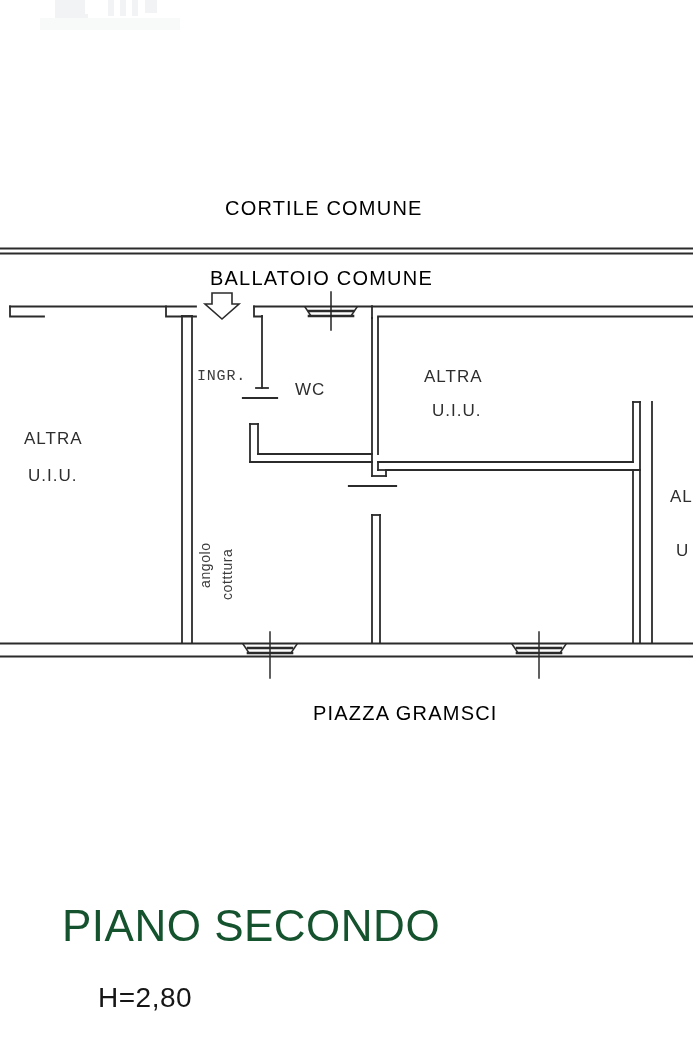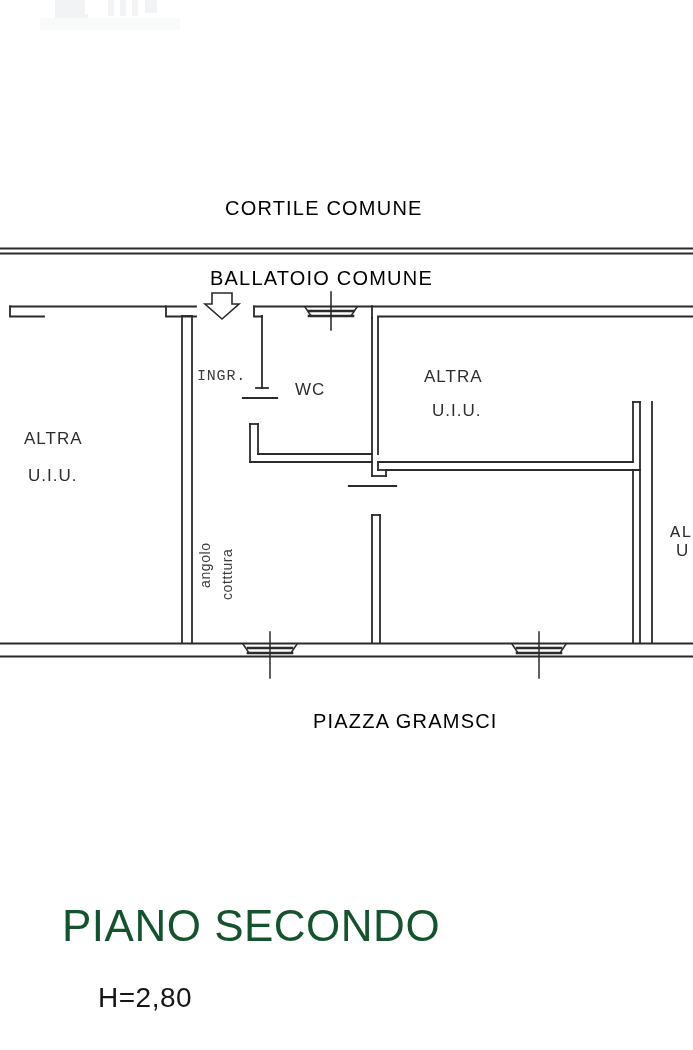--- a/index.html
+++ b/index.html
@@ -228,33 +228,33 @@
         <path d="M 212 293 L 232 293 L 232 304 L 239 304 L 222 319 L 205 304 L 212 304 Z"></path>
       </g>
 
     </g>
   </svg>
 
   <div class="lbl lbl-street" style="left:225px; top:198px;">CORTILE COMUNE</div>
 
   <div class="lbl lbl-street" style="left:210px; top:268px;">BALLATOIO COMUNE</div>
 
-  <div class="lbl lbl-street" style="left:313px; top:703px;margin-top:8px;">PIAZZA GRAMSCI</div>
+  <div class="lbl lbl-street" style="left:313px; top:703px;">PIAZZA GRAMSCI</div>
 
   <div class="lbl lbl-room-sm" style="left:197px; top:369px;font-family:Liberation Mono, monospace;">INGR.</div>
 
   <div class="lbl lbl-room" style="left:295px; top:381px;">WC</div>
 
   <div class="lbl lbl-room" style="left:24px; top:430px;">ALTRA</div>
   <div class="lbl lbl-room" style="left:28px; top:467px;">U.I.U.</div>
 
   <div class="lbl lbl-room" style="left:424px; top:368px;">ALTRA</div>
   <div class="lbl lbl-room" style="left:432px; top:402px;">U.I.U.</div>
 
-  <div class="lbl lbl-room" style="left:670px; top:524px;font-family:Liberation Mono, monospace;">AL</div>
+  <div class="lbl lbl-room" style="left:670px; top:488px;">AL</div>
   <div class="lbl lbl-room" style="left:676px; top:542px;">U</div>
 
   <div class="lbl lbl-vert" style="left:198px; top:588px;">angolo</div>
   <div class="lbl lbl-vert" style="left:220px; top:600px;">cotttura</div>
 
   <div class="title-main" style="left:62px; top:904px;">PIANO SECONDO</div>
 
   <div class="title-sub" style="left:64px; top:984px;margin-left:34px;">H=2,80</div>
 
 </div>

